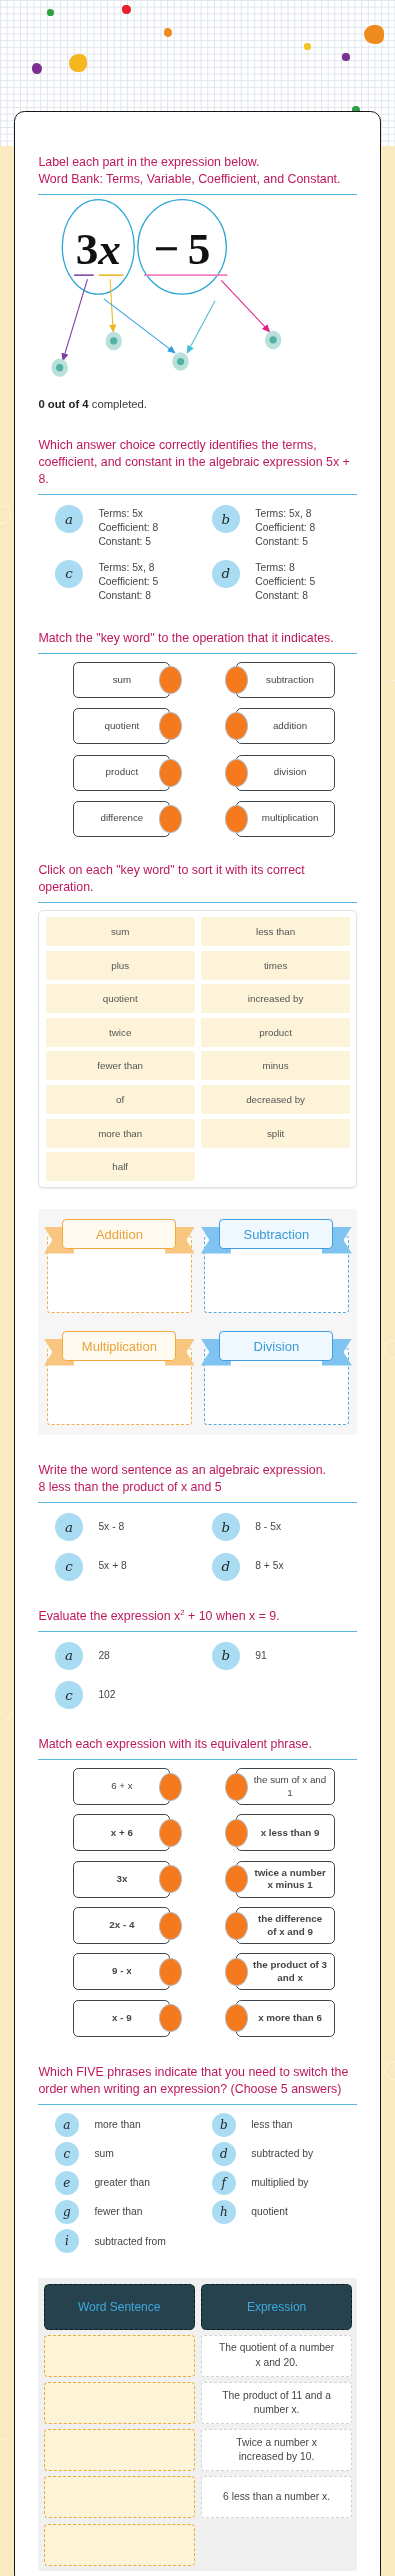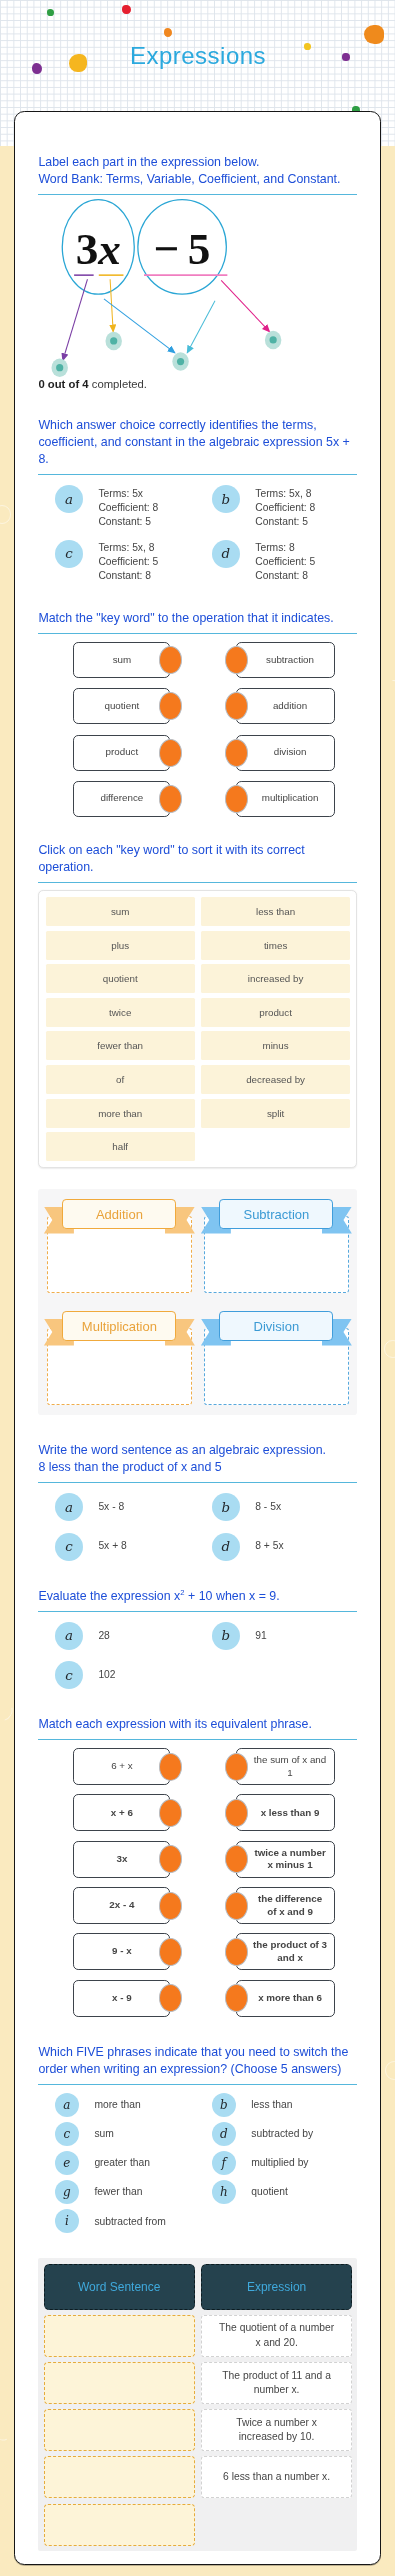--- a/index.html
+++ b/index.html
@@ -20,21 +20,21 @@
 
   
   .dd { position:absolute; border:1.5px solid rgba(255,255,255,.5); border-radius:50%; }
   .dd.arc { border-color:rgba(255,255,255,.5) transparent transparent transparent; }
 
   
   .card { position:absolute; top:111px; left:14.4px; width:367px; z-index:2;
     background:#ffffff; border:1.3px solid #161616; border-radius:10.3px;
     padding:42px 23px 13.4px 23px; box-shadow:0 1px 0 rgba(0,0,0,.25); }
 
-  .q-heading { color:#1d4ed8; font-size:12.4px; font-weight:normal; line-height:1.38; }
+  .q-heading { color:#be185d; font-size:12.4px; font-weight:normal; line-height:1.38; }
   .q-heading b { font-weight:normal; }
   .q-heading sup { font-size:0.62em; }
   .q-hr { border:none; border-top:1px solid #55b7dc; margin-top:5.7px; }
 
   
   .opts { display:grid; grid-template-columns:1fr 1fr; column-gap:11.3px; row-gap:11.3px; padding-left:16.5px; margin-top:10.3px; }
   .opt { display:flex; align-items:flex-start; gap:15.5px; cursor:pointer; }
   .badge { flex:0 0 auto; width:28px; height:28px; border-radius:50%; background:#a9dcf2;
     display:flex; align-items:center; justify-content:center;
     font-family:"DejaVu Serif", serif; font-style:italic; font-size:13.4px; color:#23282c; }
@@ -85,21 +85,21 @@
   
   .dz-table { margin-top:7.2px; background:#f0f0f1; border-radius:2.1px; padding:5.2px;
     display:grid; grid-template-columns:1fr 1fr; gap:5.2px 6.2px; }
   .dz-head { background:#25424e; border:1.5px dashed #0d1b20; border-radius:5.2px; height:46px;
     display:flex; align-items:center; justify-content:center; color:#3fa9dc; font-size:12px; }
   .dz-left { background:#fff; border:1px dashed #d2d2d2; border-radius:3.1px; min-height:42px;
     display:flex; align-items:center; justify-content:center; text-align:center;
     font-size:10.3px; color:#454545; line-height:1.4; padding:4.1px 14.4px; }
   .dz-right { background:#fdf4d8; border:1px dashed #e6ac3c; border-radius:4.1px; min-height:42px; }
 
-  .progress { margin-top:0; font-size:11.3px; color:#3a3a3a; }
+  .progress { margin-top:20px; font-size:11.3px; color:#3a3a3a; }
   .progress b { color:#1f1f1f; }
 
   .sec { margin-top:27px; }
   .sec-tight { margin-top:25px; }
   .diagram { display:block; margin-top:3.1px; }
   .circ { fill:none; stroke:#2aa6d5; stroke-width:2.5; }
   .expr-text { font-family:"Liberation Serif", serif; font-weight:bold; font-size:88px; fill:#111; }
 </style>
 </head>
 <body>
@@ -115,21 +115,20 @@
   <div class="splat" style="left:65px;top:116px;width:5.7px;height:5.7px;background:#e8541f;"></div>
   <div class="splat" style="left:19.6px;top:126px;width:12.4px;height:10.3px;background:#f5b61f;border-radius:40% 60% 55% 45%;"></div>
   <div class="splat" style="left:304px;top:43px;width:6.7px;height:6.7px;background:#f2c41f;"></div>
   <div class="splat" style="left:342px;top:53px;width:7.7px;height:8.2px;background:#7d2f91;"></div>
   <div class="splat" style="left:364px;top:25px;width:19.6px;height:18.5px;background:#ef8a1c;border-radius:55% 45% 42% 58%;"></div>
   <div class="splat" style="left:352px;top:106px;width:7.7px;height:8.2px;background:#2f9e44;"></div>
   <div class="splat" style="left:311px;top:145px;width:6.7px;height:6.7px;background:#f0871f;"></div>
   <div class="splat" style="left:110px;top:147px;width:12.4px;height:13.4px;background:#6b2d84;"></div>
 
   <div class="title">
-    <div>Expressions</div>
   </div>
 
   <div class="dd" style="left:-7.2px;top:505px;width:18.5px;height:18.5px;"></div>
   <div class="dd arc" style="left:383px;top:680px;width:20.6px;height:20.6px;transform:rotate(40deg);"></div>
   <div class="dd arc" style="left:-9.3px;top:979px;width:23px;height:23px;transform:rotate(-60deg);"></div>
   <div class="dd" style="left:384px;top:1340px;width:17.5px;height:17.5px;"></div>
   <div class="dd arc" style="left:-8.2px;top:1700px;width:20.6px;height:20.6px;transform:rotate(120deg);"></div>
   <div class="dd" style="left:385px;top:2061px;width:18.5px;height:18.5px;"></div>
   <div class="dd arc" style="left:-7.2px;top:2421px;width:19.6px;height:19.6px;transform:rotate(200deg);"></div>
 

